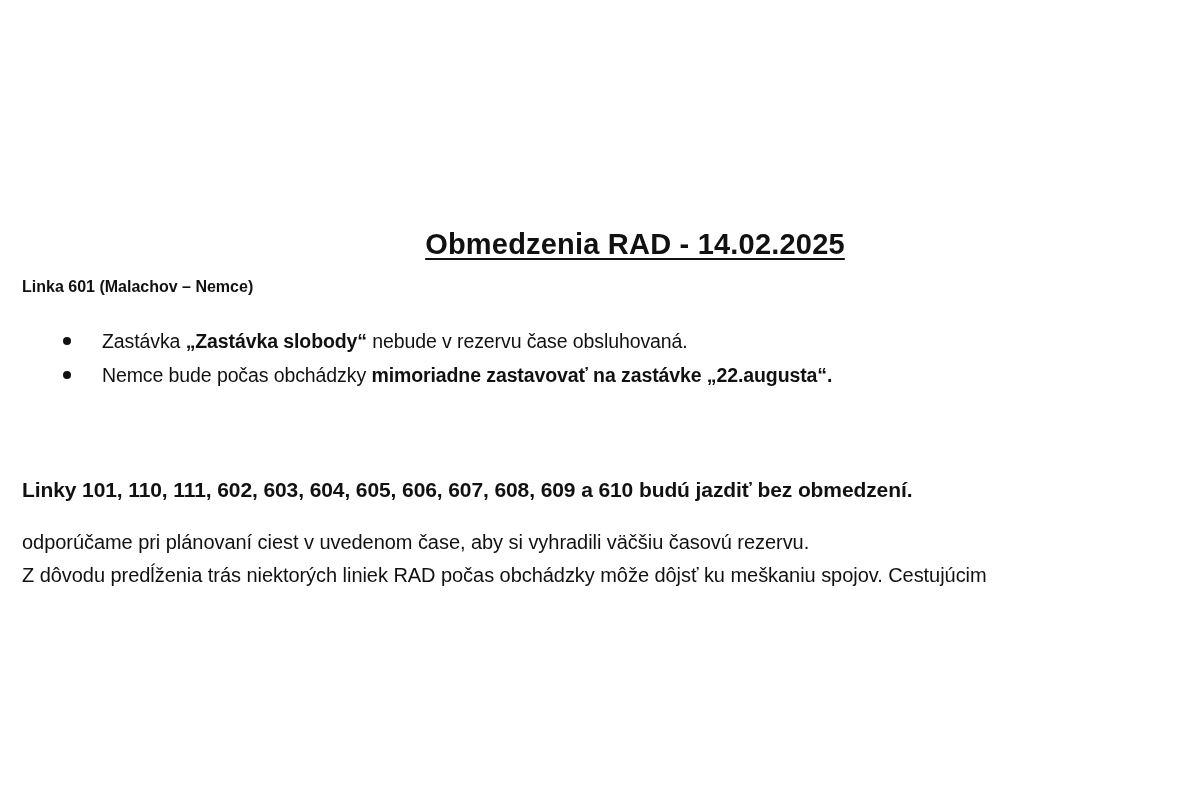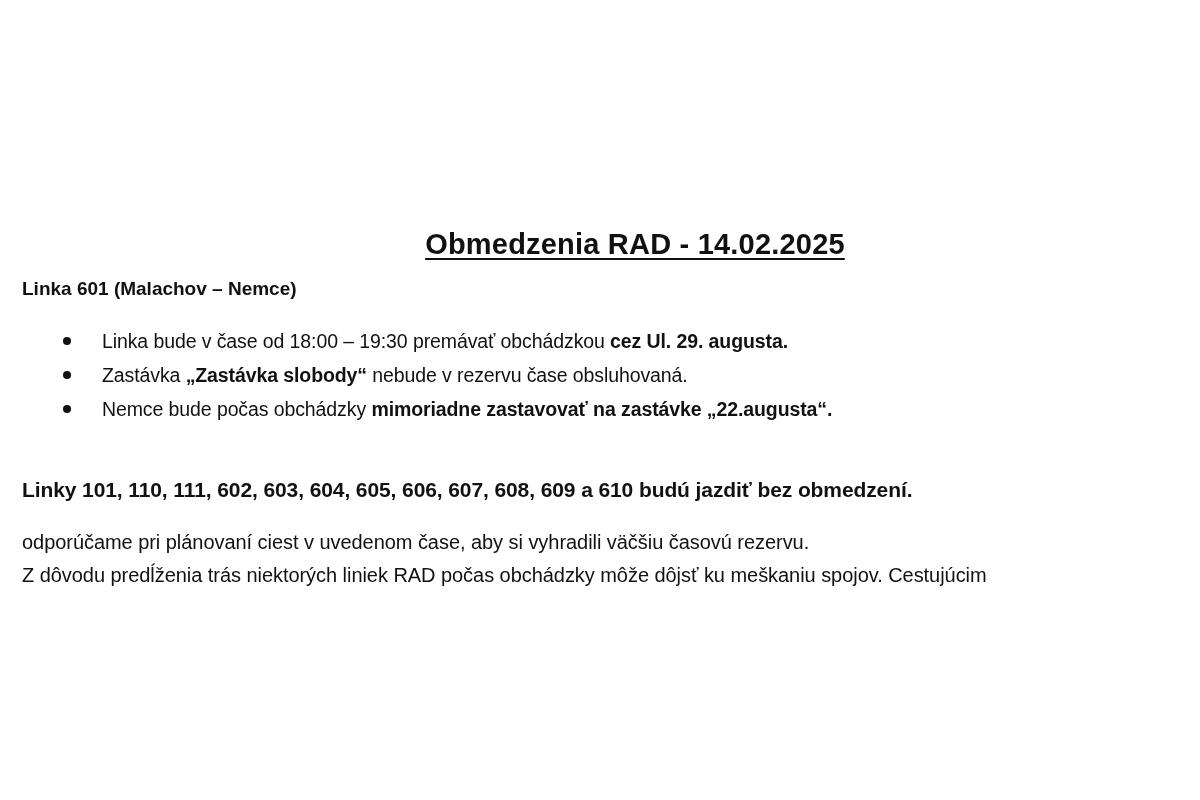--- a/index.html
+++ b/index.html
@@ -34,21 +34,21 @@
     }
     .title span {
       text-decoration: underline;
       text-underline-offset: 4px;
       text-decoration-thickness: 2px;
     }
     .subhead {
       position: absolute;
       left: 22px;
       top: 278px;
-      font-size: 19px;
+      font-size: 16px;
       font-weight: bold;
     }
     .bullets {
       position: absolute;
       left: 22px;
       top: 326px;
       margin: 0;
       padding: 0;
       list-style: none;
     }
@@ -97,24 +97,20 @@
 
   <div class="title">
     <span>Obmedzenia RAD - 14.02.2025</span>
   </div>
 
   <div class="subhead">Linka 601 (Malachov – Nemce)</div>
 
   <ul class="bullets">
     <li>
       <span class="dot"></span>
-      <span>Linka bude v čase od 18:00 – 19:30 premávať obchádzkou </span><span class="bold">cez Ul. 29. augusta.</span><span></span>
-    </li>
-    <li>
-      <span class="dot"></span>
       <span>Zastávka </span><span class="bold">„Zastávka slobody“</span><span> nebude v rezervu čase obsluhovaná.</span>
     </li>
     <li>
       <span class="dot"></span>
       <span>Nemce bude počas obchádzky </span><span class="bold">mimoriadne zastavovať na zastávke „22.augusta“.</span><span></span>
     </li>
   </ul>
 
   <div class="lines-note">Linky 101, 110, 111, 602, 603, 604, 605, 606, 607, 608, 609 a 610 budú jazdiť bez obmedzení.</div>
 

